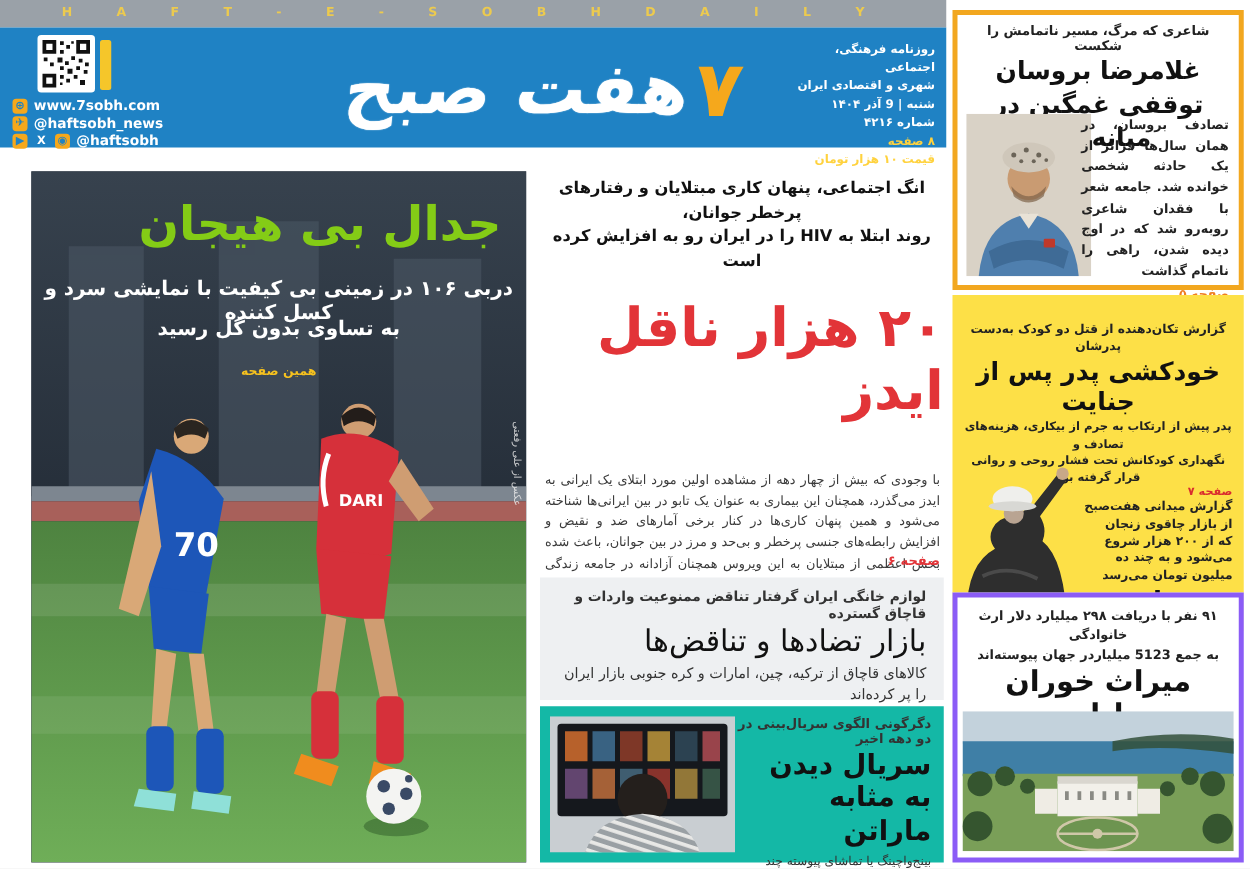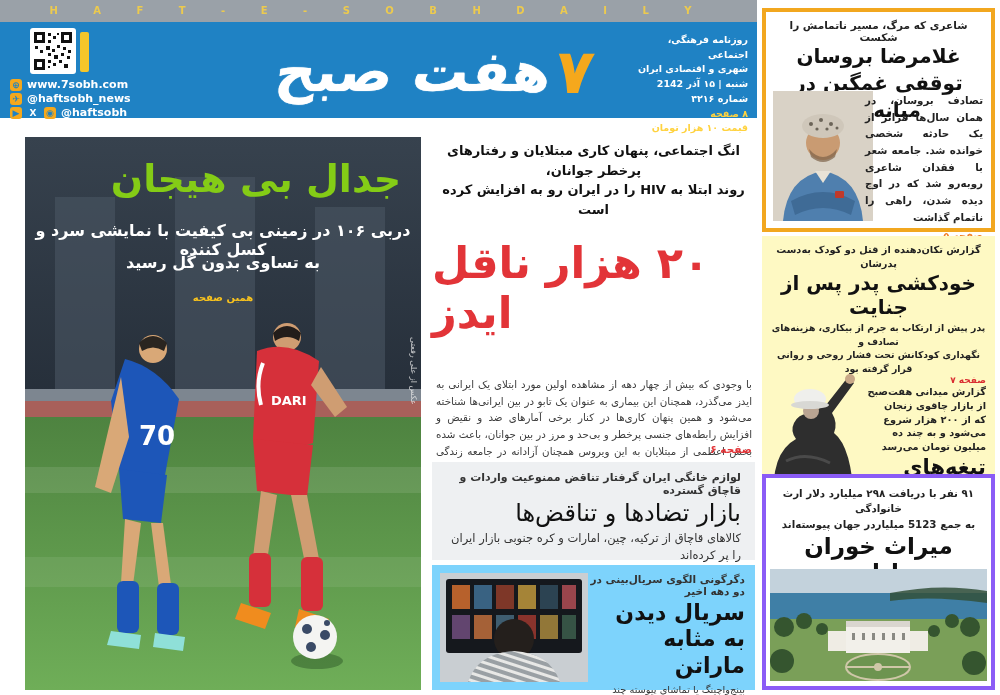--- a/index.html
+++ b/index.html
@@ -33,49 +33,49 @@
   .football { left:25px; top:137px; width:396px; height:553px; background:#2b3440; overflow:hidden; }
   .fb-headline { left:0; top:20px; width:100%; text-align:center; color:#84cc16; font-size:38px; font-weight:bold;margin-left:33px; }
   .fb-deck { left:0; width:100%; text-align:center; color:#fff; font-size:16px; font-weight:bold; }
   .fb-ref { left:0; top:155px; width:100%; text-align:center; color:#f7c21e; font-size:10px; font-weight:bold; }
   .fb-credit { right:3px; top:200px; color:#e8e8e8; font-size:8px; writing-mode:vertical-rl; opacity:.85; }
 
   
   .c-kicker { left:432px; top:141px; width:323px; text-align:center; font-size:13px; font-weight:bold;
     color:#111; line-height:1.5; }
   .c-h-black { left:432px; top:184px; width:323px; text-align:center; font-size:42px; font-weight:bold; color:#111; }
-  .c-h-red { left:432px; top:238px; width:323px; text-align:left; font-size:43px; font-weight:bold; color:#e23438; }
+  .c-h-red { left:432px; top:238px; width:323px; text-align:right; font-size:43px; font-weight:bold; color:#e23438; }
   .c-deck { left:432px; top:299px; width:323px; text-align:center; font-size:16px; font-weight:bold;
     color:#222; line-height:1.5; }
   .c-body { left:436px; top:376px; width:316px; text-align:justify; text-align-last:center; font-size:10.3px;
     color:#3c3c3c; line-height:1.62; }
   .c-ref { left:432px; top:443px; width:320px; color:#e23438; font-size:10.5px; font-weight:bold; }
 
   .gray-block1 { left:432px; top:462px; width:323px; height:98px; background:#eef0f2; padding:9px 14px 0 14px; text-align:right; }
   .gb1-kicker { font-size:11px; font-weight:bold; color:#333; }
   .gb1-headline { font-size:24px; font-weight:normal; color:#111; margin-top:2px; }
   .gb1-body { font-size:11.5px; color:#333; line-height:1.5; margin-top:3px; }
   .gb1-ref { color:#e23438; font-size:10px; font-weight:bold; margin-top:1px; }
 
-  .gray-block2 { left:432px; top:565px; width:323px; height:125px; background:#7dd3fc; }
+  .gray-block2 { left:432px; top:565px; width:323px; height:125px; background:#14b8a6; }
   .gb2-text { position:absolute; right:10px; top:8px; width:158px; text-align:right; }
   .gb2-kicker { font-size:10.5px; font-weight:bold; color:#333; }
   .gb2-headline { font-size:22px; font-weight:bold; color:#111; line-height:1.2; margin-top:3px; }
   .gb2-body { font-size:9.8px; color:#333; line-height:1.5; margin-top:4px; }
 
   
   .poet-frame { left:762px; top:8px; width:233px; height:224px; border:4px solid #f2a71f; background:#fff;
     padding:7px 8px; text-align:center; }
   .poet-kicker { font-size:10.5px; font-weight:bold; color:#222; }
   .poet-h { font-size:20px; font-weight:bold; color:#111; line-height:1.35; }
   .poet-body { position:absolute; right:8px; top:80px; width:118px; font-size:10.3px; font-weight:bold;
     color:#222; line-height:1.62; text-align:justify; text-align-last:right; }
   .poet-ref { color:#ef7d22; font-size:10px; font-weight:bold; text-align:right; margin-top:3px; }
 
-  .yellow-block { left:762px; top:236px; width:233px; height:269px; background:#fef9c3; padding:7px 9px;
+  .yellow-block { left:762px; top:236px; width:233px; height:269px; background:#fde047; padding:21px 9px;
     overflow:hidden; text-align:center; }
   .yb-kicker { font-size:9.8px; font-weight:bold; color:#222; line-height:1.4; }
   .yb-h1 { font-size:20px; font-weight:bold; color:#111; margin-top:1px; }
   .yb-body { font-size:9.3px; font-weight:bold; color:#222; line-height:1.45; margin-top:2px; }
   .yb-ref { color:#d92b2f; font-size:9px; font-weight:bold; text-align:right; }
   .yb-ind { padding-left:86px; text-align:right; }
   .yb-h2 { font-size:21px; font-weight:bold; color:#111; margin-top:1px; }
 
   .billion-frame { left:762px; top:474px; width:233px; height:216px; border:4px solid #8b5cf6; background:#fff;
     padding:8px 8px; text-align:center; }
@@ -144,21 +144,21 @@
     </div>
 
     <div class="abs masthead rtl">
       <span class="mast-seven">۷</span>
       <span class="mast-text">هفت صبح</span>
     </div>
 
     <div class="abs hdr-info rtl" style="left:630px;">
       <div>روزنامه فرهنگی، اجتماعی</div>
       <div>شهری و اقتصادی ایران</div>
-      <div>شنبه | ۱۵ آذر 2142</div>
+      <div>شنبه | 9 آذر ۱۴۰۴</div>
       <div>شماره ۴۲۱۶</div>
       <div class="hl">۸ صفحه</div>
       <div class="hl">قیمت ۱۰ هزار تومان</div>
     </div>
   </div>
 
   <div class="abs football">
     <svg width="396" height="553" viewBox="0 0 396 553" class="abs" style="left:0;top:0;">
       <defs>
         <linearGradient id="crowd" x1="0" y1="0" x2="0" y2="1">

